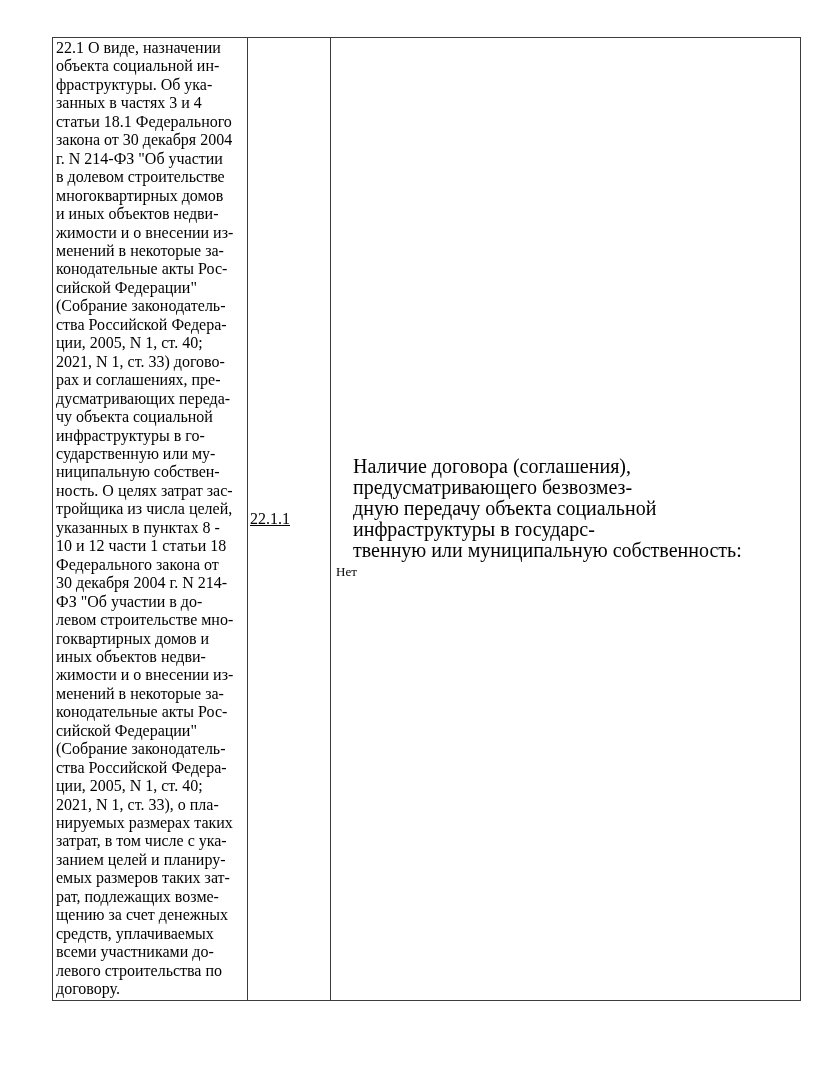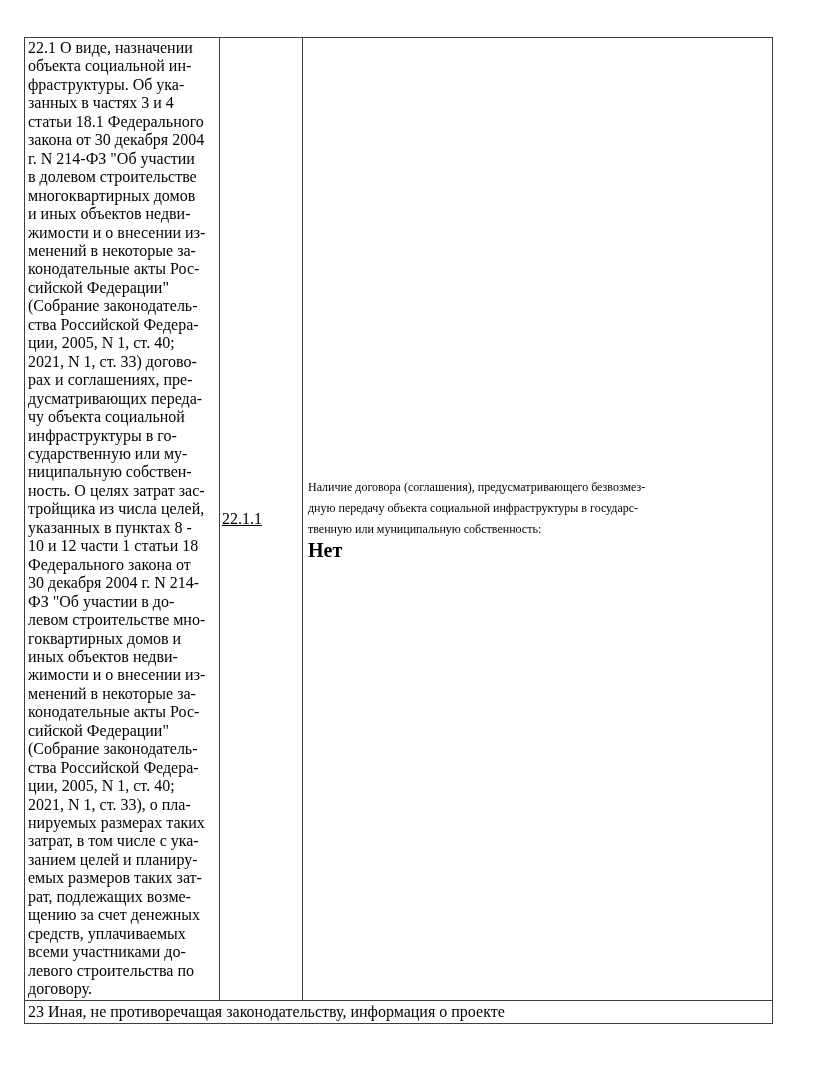--- a/index.html
+++ b/index.html
@@ -11,21 +11,21 @@
     position: relative;
     width: 835px;
     height: 1080px;
     background: #ffffff;
     font-family: "Liberation Serif", serif;
     color: #000000;
     overflow: hidden;
   }
   table.doc-table {
     position: absolute;
-    left: 24px;
+    left: 52px;
     top: 37px;
     width: 749px;
     border-collapse: collapse;
     table-layout: fixed;
   }
   table.doc-table td {
     border: 1px solid #3d3d3d;
     font-family: "Liberation Serif", serif;
     font-size: 16px;
     color: #000000;
@@ -48,26 +48,27 @@
     line-height: 19px;
     text-decoration: underline;
   }
   td.cell-val {
     vertical-align: middle;
     padding: 0 6px 0 5px;
   }
   td.cell-val .multiline {
     white-space: pre-line;
     line-height: 21px;
-    font-size: 12px;
+    font-size: 20px;
+    margin-left: 17px;
   }
   td.cell-val .answer {
-    font-weight: bold;
+    font-weight: normal;
     line-height: 21px;
-    font-size: 20px;
+    font-size: 13px;
   }
   td.cell-footer {
     vertical-align: middle;
     padding: 1px 2px 2px 3px;
     line-height: 19px;
   }
 </style>
 </head>
 <body>
 
@@ -132,20 +133,15 @@
         <td class="cell-num">
           <span>22.1.1</span>
         </td>
         <td class="cell-val">
           <div class="multiline">Наличие договора (соглашения), предусматривающего безвозмез-
 дную передачу объекта социальной инфраструктуры в государс-
 твенную или муниципальную собственность:</div>
           <div class="answer">Нет</div>
         </td>
       </tr>
-      <tr>
-        <td class="cell-footer" colspan="3">
-          <span>23 Иная, не противоречащая законодательству, информация о проекте</span>
-        </td>
-      </tr>
     </tbody>
   </table>
 </div>
 
 </body></html>

